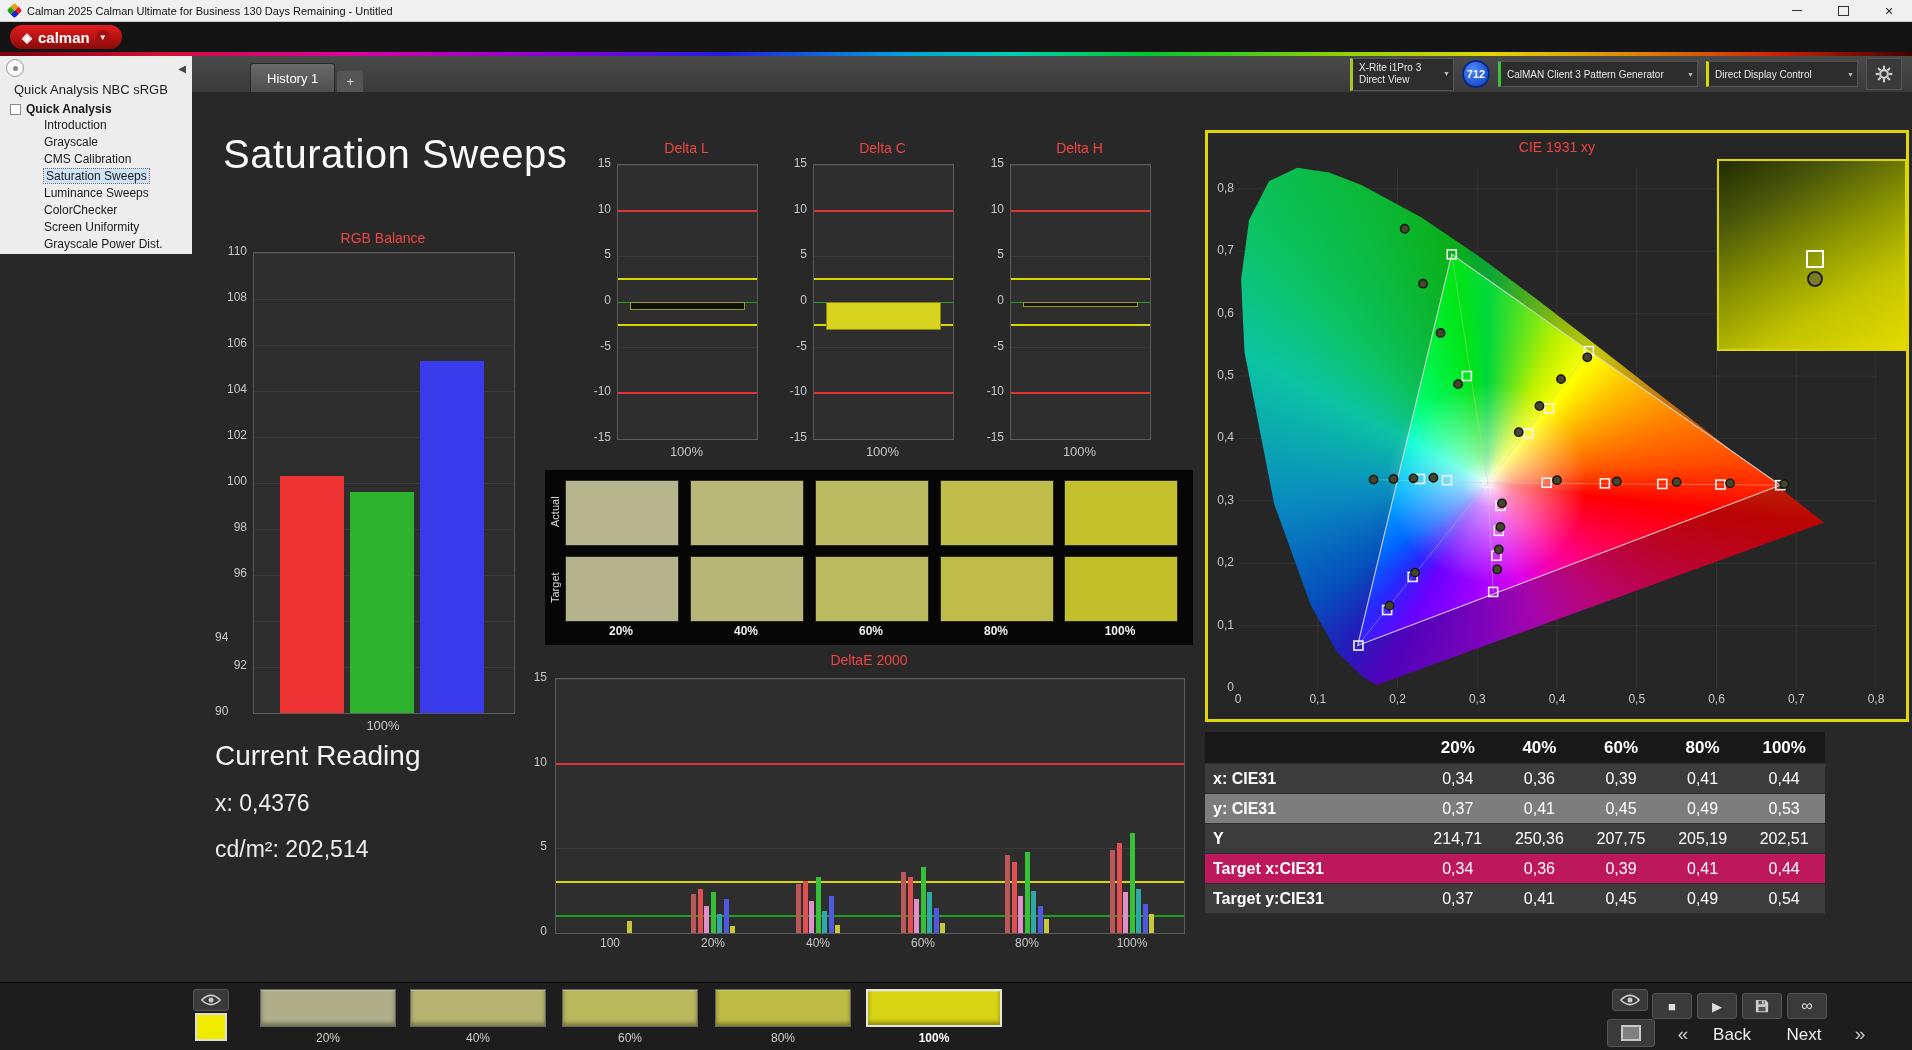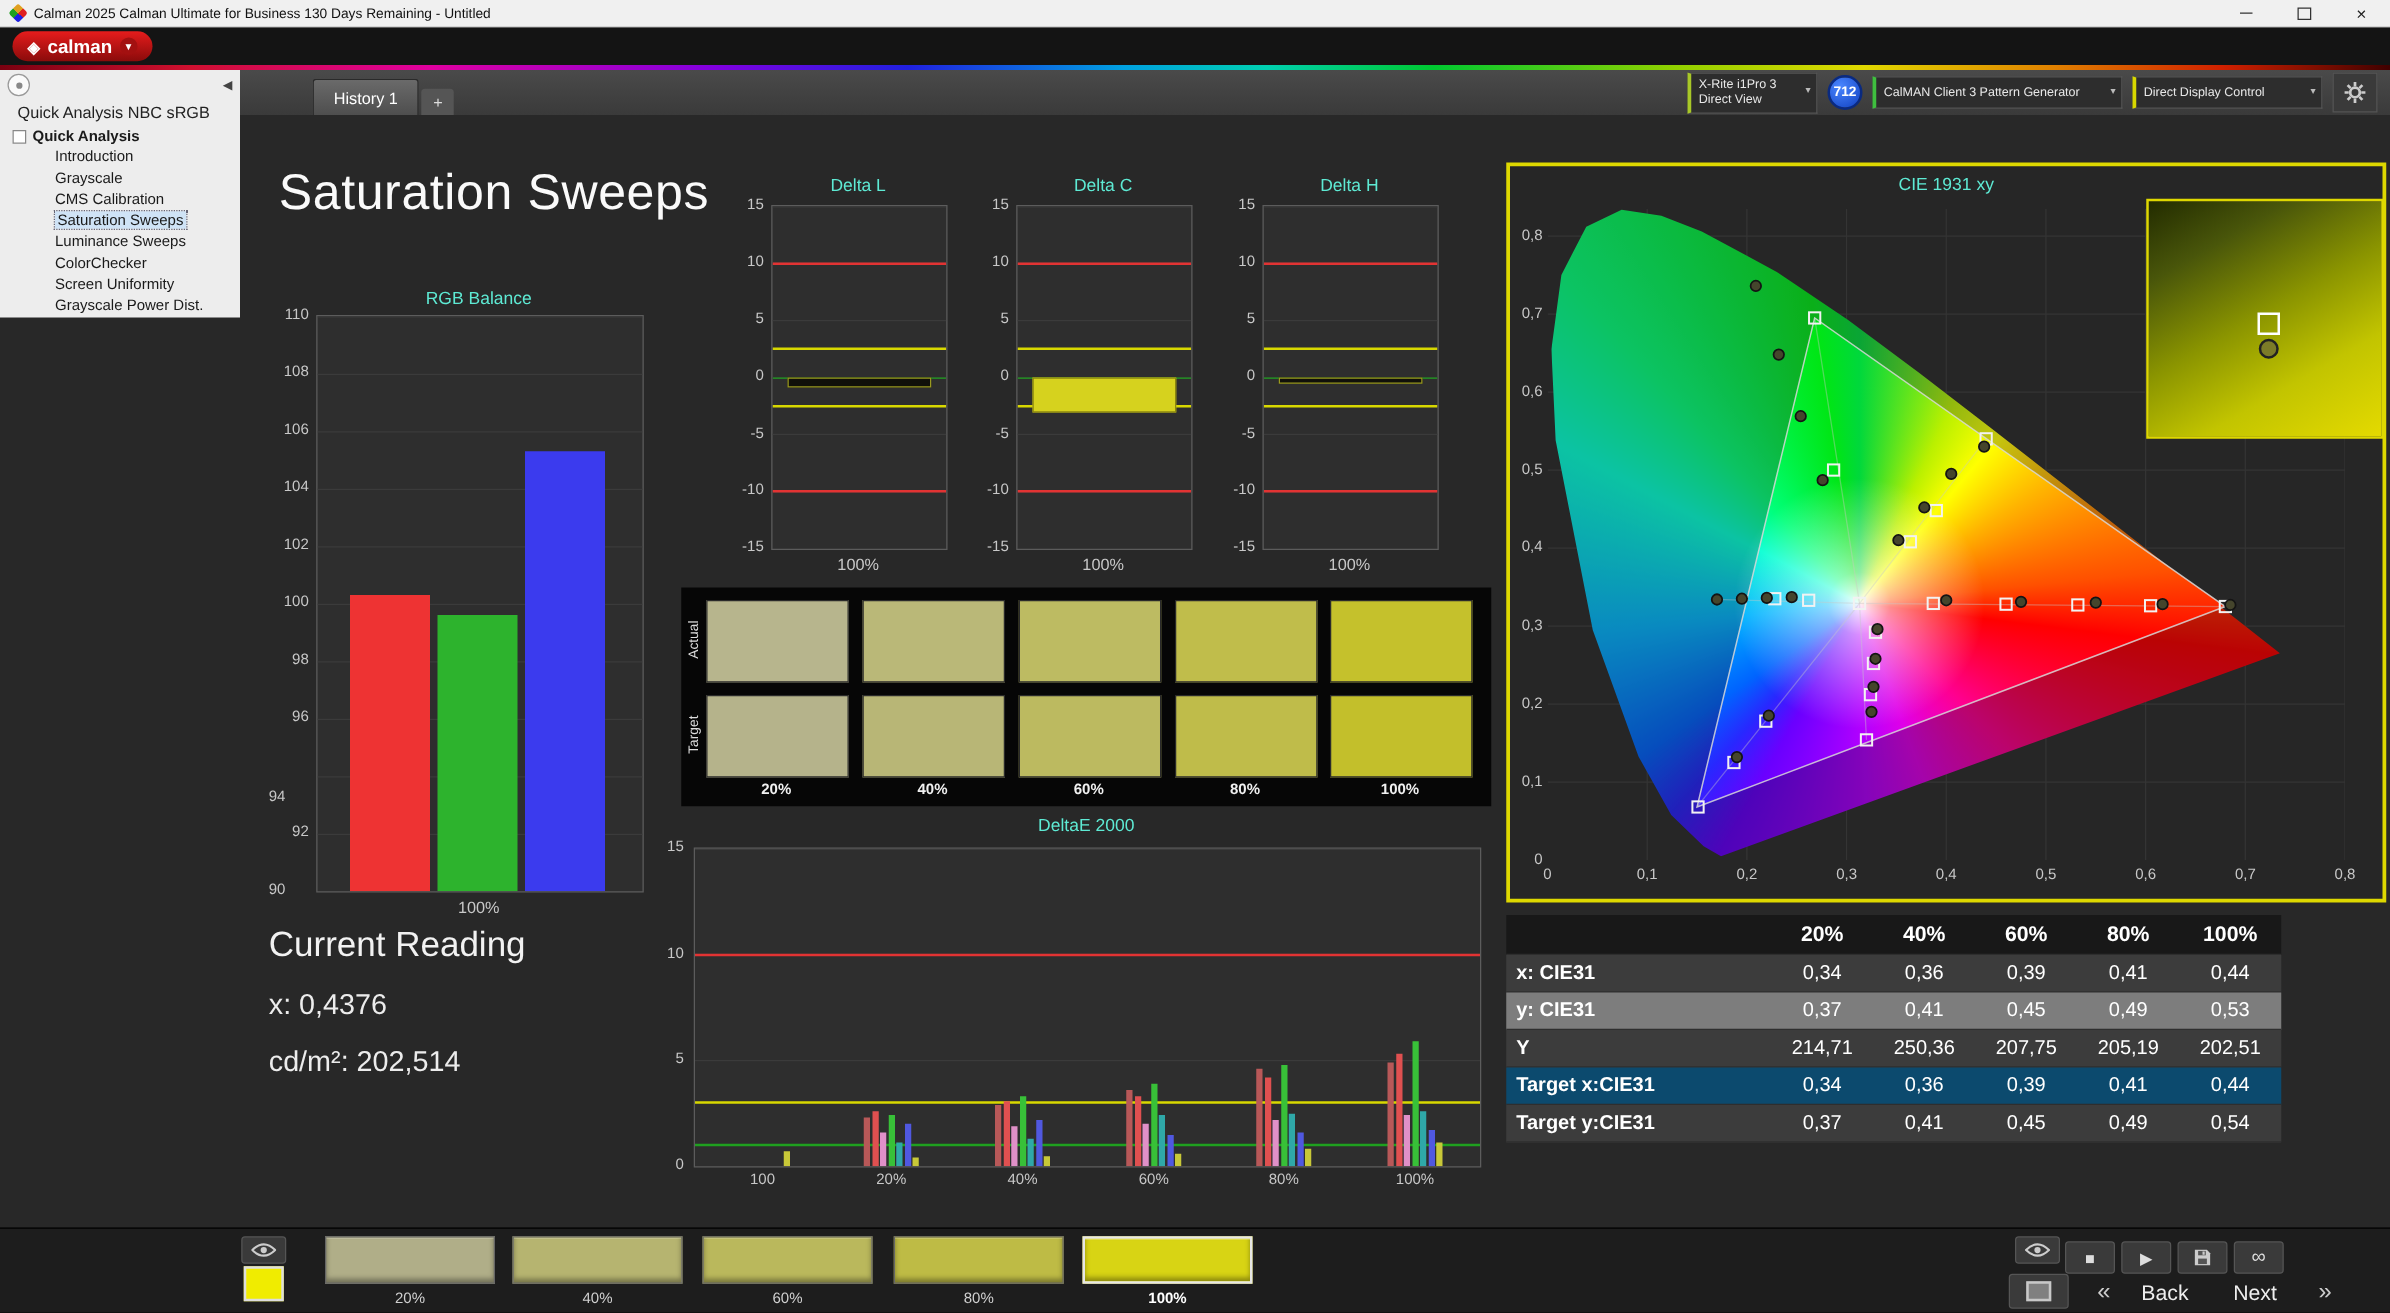--- a/index.html
+++ b/index.html
@@ -36,21 +36,21 @@
   .circle-btn{width:16px;height:16px;border-radius:50%;border:1px solid #999;background:#fafafa;display:flex;align-items:center;justify-content:center;}
   .circle-btn::after{content:"";width:5px;height:5px;border-radius:50%;background:#888;}
   .collapse-btn{margin-left:auto;font-size:10px;color:#444;}
   .sidebar-title{padding:2px 8px 4px 14px;font-size:13px;color:#222;}
   .tree-root{display:flex;align-items:center;gap:5px;padding:1px 0 1px 10px;font-weight:bold;font-size:12px;}
   .expander{display:inline-block;width:9px;height:9px;border:1px solid #888;background:linear-gradient(#fff,#fff) center/5px 1px no-repeat,#fff;}
   .tree-item{padding:1px 0 1px 44px;font-size:12px;line-height:15px;}
   .tree-item .sel{background:#cfe3f6;outline:1px dotted #667;padding:0 2px;}
   
   .page-title{position:absolute;left:223px;top:132px;font-size:40px;font-weight:400;color:#fafafa;letter-spacing:.5px;}
-  .chart-title{position:absolute;font-size:14px;color:#5eead4;text-align:center;}
+  .chart-title{position:absolute;font-size:14px;color:#ef4444;text-align:center;}
   .plot{position:absolute;background:#2e2e2e;border:1px solid #5c5c5c;overflow:hidden;}
   .ticklab{font-size:12px;color:#c8c8c8;}
   .xlabel{position:absolute;text-align:center;font-size:13px;color:#c8c8c8;}
   
   #rgb-panel{position:absolute;left:215px;top:230px;width:306px;height:505px;}
   #rgb-panel .chart-title{top:0;left:38px;width:260px;}
   #rgb-panel .plot{left:38px;top:22px;width:260px;height:460px;}
   #rgb-panel .xlabel{left:38px;top:488px;width:260px;}
   
   .delta-panel{position:absolute;top:140px;width:185px;height:330px;}
@@ -524,21 +524,21 @@
         <div class="tcell">0,53</div>
       </div>
       <div class="trow" style="background: rgb(60, 60, 60);">
         <div class="tcell labelcell">Y</div>
         <div class="tcell">214,71</div>
         <div class="tcell">250,36</div>
         <div class="tcell">207,75</div>
         <div class="tcell">205,19</div>
         <div class="tcell">202,51</div>
       </div>
-      <div class="trow" style="background: #0c4a6e;">
+      <div class="trow" style="background: #be185d;">
         <div class="tcell labelcell">Target x:CIE31</div>
         <div class="tcell">0,34</div>
         <div class="tcell">0,36</div>
         <div class="tcell">0,39</div>
         <div class="tcell">0,41</div>
         <div class="tcell">0,44</div>
       </div>
       <div class="trow" style="background: rgb(60, 60, 60);">
         <div class="tcell labelcell">Target y:CIE31</div>
         <div class="tcell">0,37</div>

